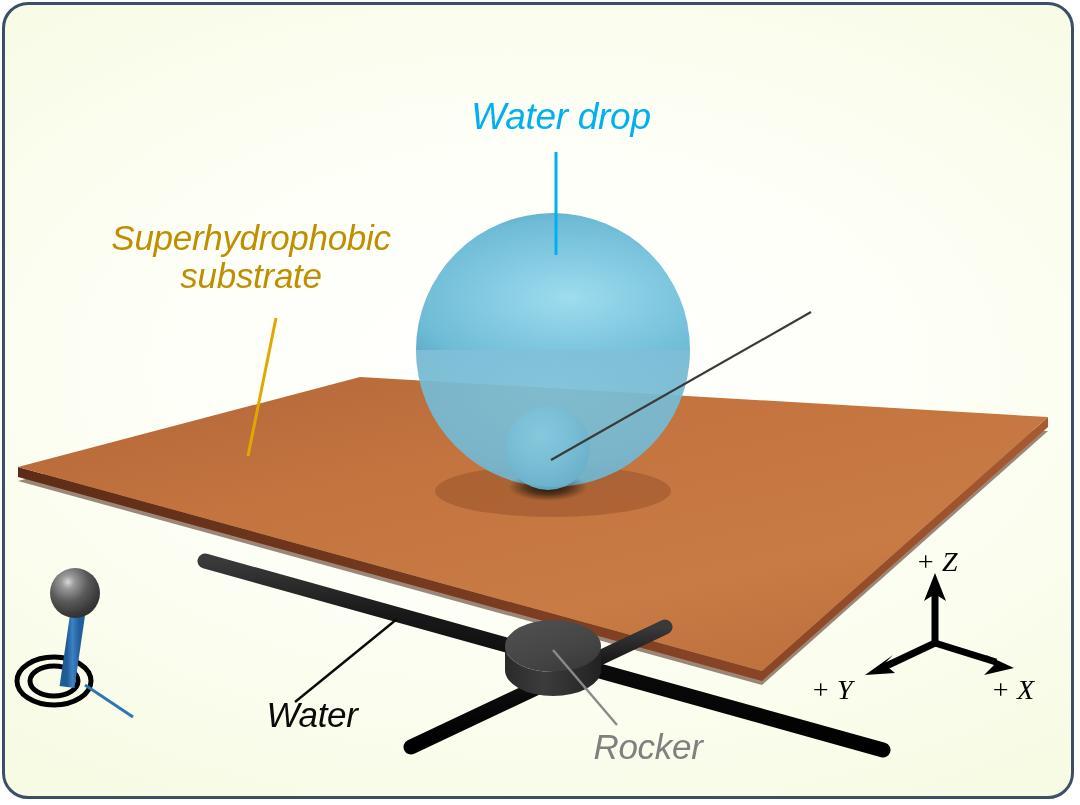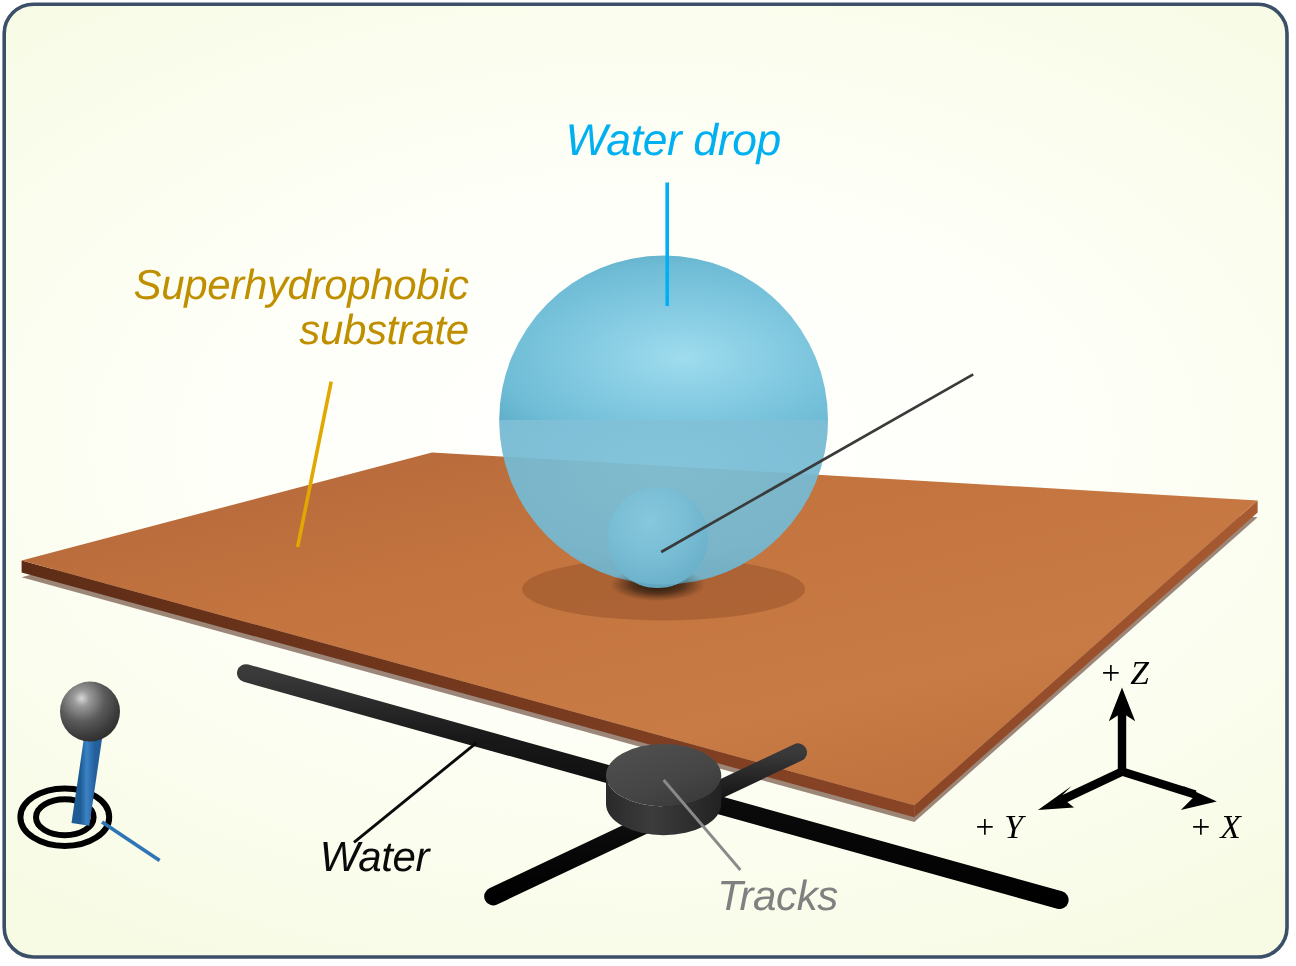--- a/index.html
+++ b/index.html
@@ -47,21 +47,20 @@
   .lbl-center { text-align: center; transform: translateX(-50%); }
   #lbl-water-drop {
     left: 556px; top: 92px;
     font-size: 37px;
     color: #00b0f0;
   }
   #lbl-substrate {
     left: 246px; top: 214px;
     font-size: 35px;
     color: #bf8f00;
-    text-align: right;
   }
   #lbl-bead {
     left: 877px; top: 210px;
     font-size: 35px;
     color: #4a4a4a;
   }
   #lbl-rocker {
     left: 147px; top: 723px;
     font-size: 35px;
     color: #2e75b6;
@@ -228,20 +227,20 @@
 
     <div class="lbl lbl-center" id="lbl-water-drop">Water drop</div>
 
     <div class="lbl lbl-center" id="lbl-substrate">Superhydrophobic
 substrate</div>
 
 
 
     <div class="lbl lbl-center" id="lbl-tracks">Water</div>
 
-    <div class="lbl lbl-center" id="lbl-magnet">Tracks</div>
+    <div class="lbl lbl-center" id="lbl-magnet">Rocker</div>
 
     <div class="axis-lbl" id="axis-z">+ Z</div>
     <div class="axis-lbl" id="axis-y">+ Y</div>
     <div class="axis-lbl" id="axis-x">+ X</div>
 
   </div>
 </div>
 
 </body></html>

